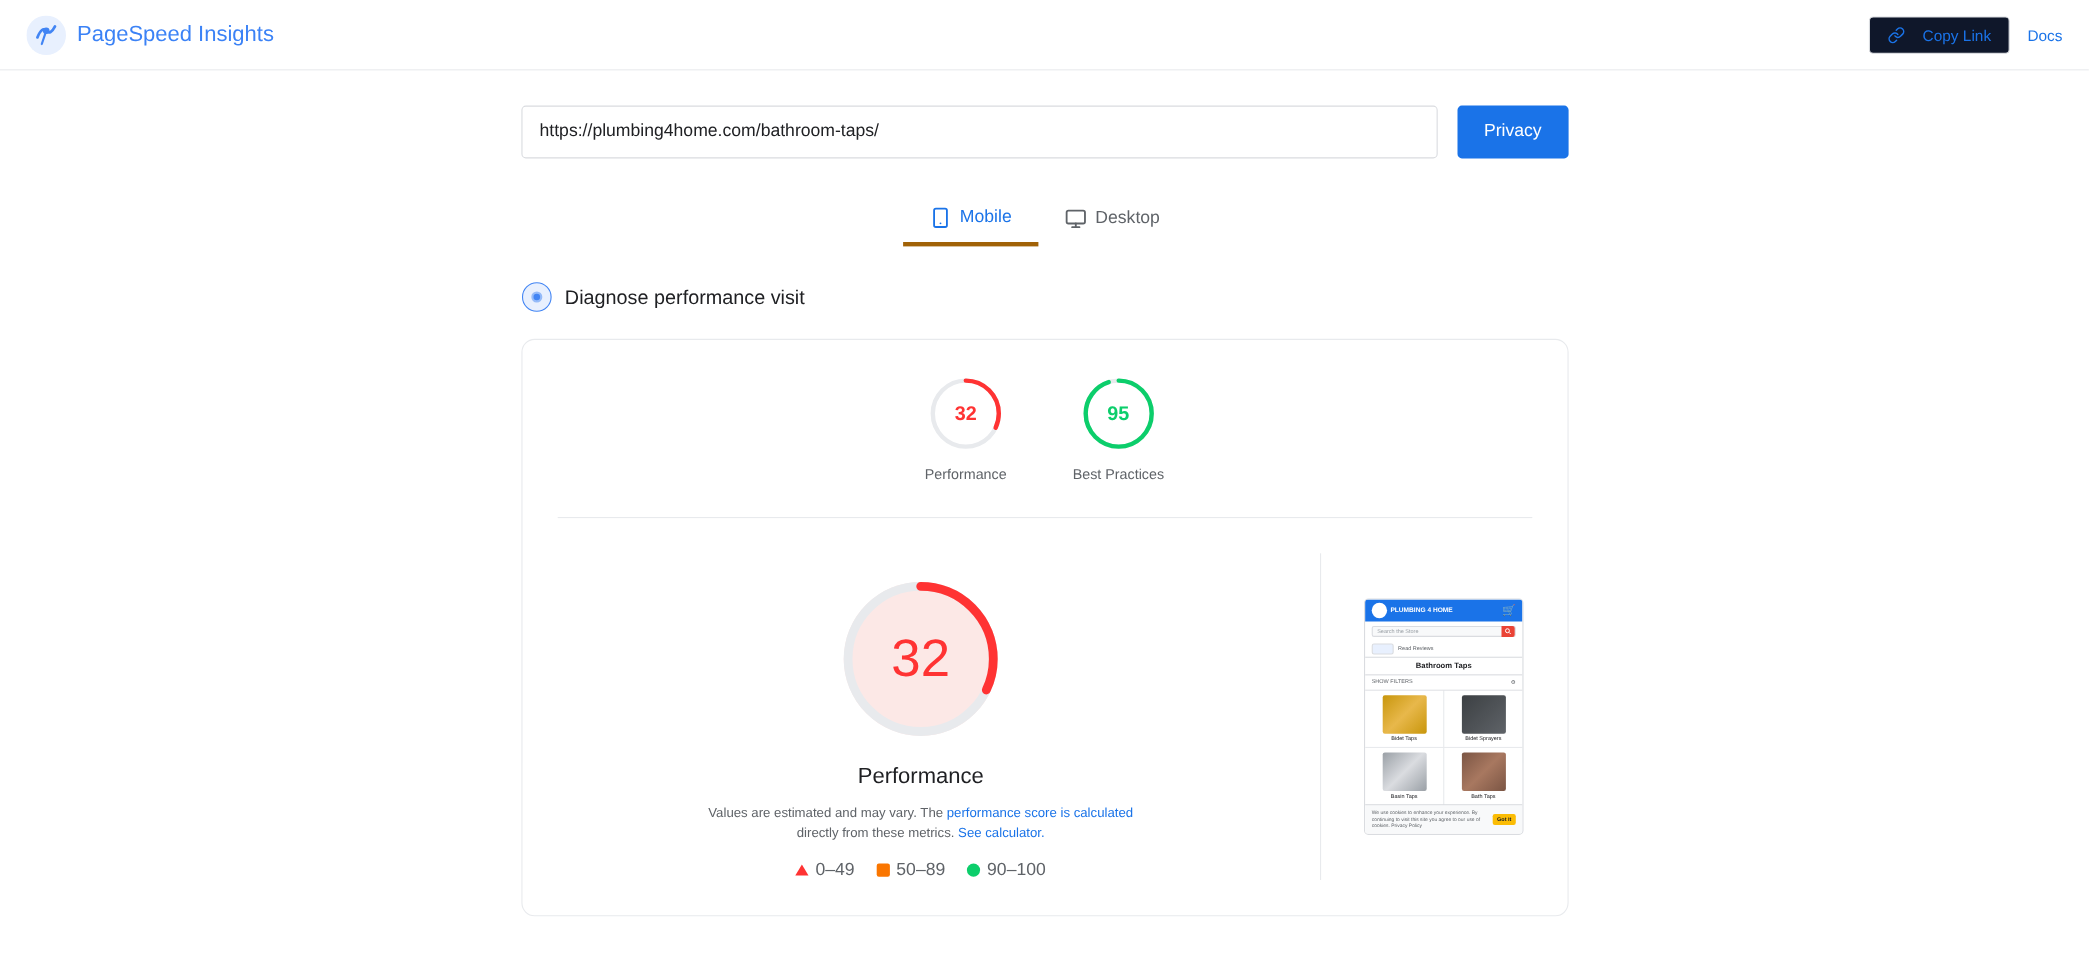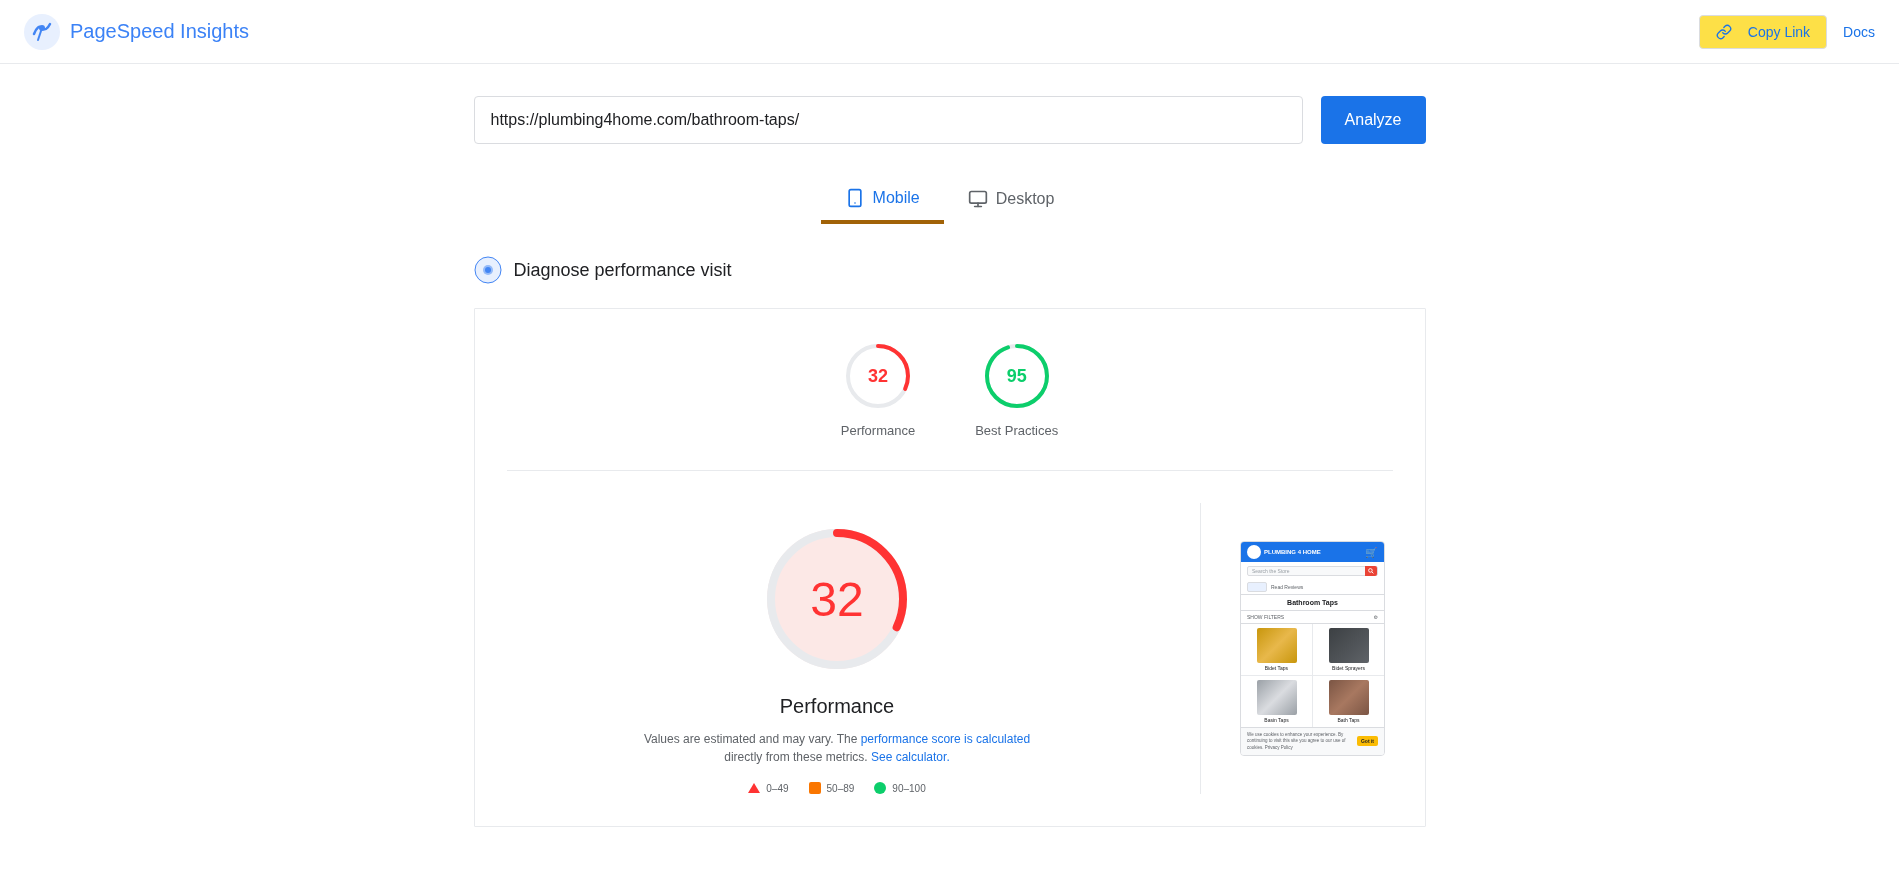--- a/index.html
+++ b/index.html
@@ -33,21 +33,21 @@
       align-items: center;
       gap: 16px;
     }
     .copy-link-btn {
       display: flex;
       align-items: center;
       gap: 16px;
       border: 1px solid #dadce0;
       border-radius: 4px;
       padding: 8px 16px;
-      background: #fde047;
+      background: #0f172a;
       color: #1a73e8;
       font-size: 14px;
       cursor: pointer;
       font-weight: 500;
     }
     .docs-link {
       color: #1a73e8;
       font-size: 14px;
       text-decoration: none;
       cursor: pointer;
@@ -122,21 +122,21 @@
       color: #202124;
     }
     .heading-icon {
       width: 28px;
       height: 28px;
     }
 
     
     .results-card {
       border: 1px solid #e8eaed;
-      border-radius: 1px;
+      border-radius: 12px;
       padding: 32px;
     }
 
     
     .scores-row {
       display: flex;
       justify-content: center;
       gap: 60px;
       margin-bottom: 32px;
       padding-bottom: 32px;
@@ -240,21 +240,21 @@
     .legend-row {
       display: flex;
       gap: 20px;
       margin-top: 16px;
       align-items: center;
     }
     .legend-item {
       display: flex;
       align-items: center;
       gap: 6px;
-      font-size: 10px;
+      font-size: 16px;
       color: #5f6368;
     }
     .legend-triangle {
       width: 0;
       height: 0;
       border-left: 6px solid transparent;
       border-right: 6px solid transparent;
       border-bottom: 10px solid #f33;
     }
     .legend-square {
@@ -462,21 +462,21 @@
       <span>Copy Link</span>
     </button>
     <a class="docs-link">Docs</a>
   </div>
 </header>
 
 <main class="main">
 
   <div class="url-bar-container">
     <input class="url-input" type="text" value="https://plumbing4home.com/bathroom-taps/" placeholder="Enter a web page URL" style="">
-    <button class="analyze-btn">Analyze</button>
+    <button class="analyze-btn">Privacy</button>
   </div>
 
   <div class="tabs">
     <div class="tab active">
       <svg width="20" height="20" viewBox="0 0 24 24" fill="none" stroke="#1a73e8" stroke-width="2" stroke-linecap="round" stroke-linejoin="round">
         <rect x="5" y="2" width="14" height="20" rx="2" ry="2"></rect>
         <line x1="12" y1="18" x2="12.01" y2="18"></line>
       </svg>
       <span>Mobile</span>
     </div>

